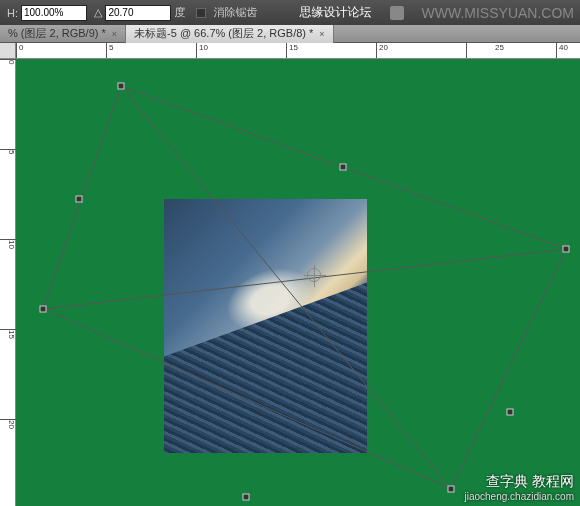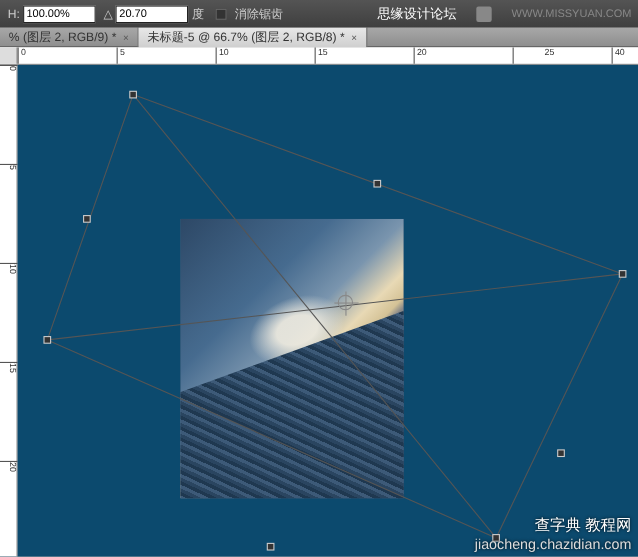--- a/index.html
+++ b/index.html
@@ -4,47 +4,47 @@
 <style>
 *{margin:0;padding:0;box-sizing:border-box;font-family:"Microsoft YaHei",Arial,sans-serif;font-size:11px}
 body{width:580px;height:506px;background:#b3b3b3;overflow:hidden;position:relative}
 .topbar{height:25px;background:linear-gradient(#545454,#3f3f3f);display:flex;align-items:center;color:#ddd;position:relative}
 .topbar .field{display:flex;align-items:center;margin-left:4px}
 .topbar input{width:66px;height:16px;background:#fff;border:1px solid #222;font-size:10px;padding:0 2px}
 .topbar .lbl{margin:0 3px;color:#ccc}
 .topbar .checkbox{width:10px;height:10px;background:#333;border:1px solid #666;margin:0 4px}
 .topbar .brand{position:absolute;right:6px;display:flex;align-items:center;gap:18px}
 .topbar .brand .txt{color:#fff;font-size:12px}
-.topbar .brand .url{color:#888;font-size:10px}
+.topbar .brand .url{color:#888;font-size:14px}
 .topbar .brand .icon{width:14px;height:14px;background:#888;border-radius:2px}
 .tabs{height:18px;background:linear-gradient(#a8a8a8,#8e8e8e);display:flex;align-items:center;border-bottom:1px solid #555}
 .tab{height:18px;padding:0 8px;display:flex;align-items:center;color:#333;font-size:10px;border-right:1px solid #777}
 .tab.active{background:linear-gradient(#e8e8e8,#cfcfcf)}
 .tab .x{margin-left:6px;color:#555;font-size:9px}
 .ruler-h{height:16px;background:#fff;border-bottom:1px solid #888;display:flex;position:relative;overflow:hidden}
 .ruler-h .corner{width:16px;height:16px;background:#ddd;border-right:1px solid #888;flex-shrink:0}
 .ruler-h .ticks{flex:1;position:relative}
 .ruler-h .tick{position:absolute;top:0;height:16px;border-left:1px solid #555;font-size:8px;color:#333;padding-left:2px;line-height:10px}
 .ruler-v{width:16px;background:#fff;border-right:1px solid #888;position:absolute;left:0;top:59px;bottom:0}
 .ruler-v .tick{position:absolute;left:0;width:16px;border-top:1px solid #555;font-size:8px;color:#333;writing-mode:vertical-rl;line-height:10px}
-.canvas-area{position:absolute;left:16px;top:59px;right:0;bottom:0;background:#0c4a6e;overflow:hidden}
+.canvas-area{position:absolute;left:16px;top:59px;right:0;bottom:0;background:#15803d;overflow:hidden}
 .doc-img{position:absolute;left:148px;top:140px;width:203px;height:254px;overflow:hidden;background:#3a5b7a}
 .sky{position:absolute;inset:0;background:linear-gradient(135deg,#2d4866 0%,#466b8f 30%,#7a95ae 45%,#e8d9b5 55%,#d4c296 60%,#888 62%,#3a5b7a 68%,#2f4e6e 100%);transform:rotate(0deg)}
 .cloud{position:absolute;left:30%;top:28%;width:90px;height:60px;background:radial-gradient(ellipse,#f0ece0 30%,rgba(240,236,224,0) 70%);transform:rotate(-20deg);opacity:.9}
 .city{position:absolute;left:-30%;top:50%;width:160%;height:80%;background:repeating-linear-gradient(45deg,#2a4560 0 3px,#3d5a78 3px 6px,#1f3850 6px 9px);transform:rotate(-20deg)}
 .transform-box{position:absolute;pointer-events:none}
 .transform-box line{stroke:#555;stroke-width:1}
 .transform-box .handle{fill:#333;stroke:#ccc;stroke-width:1}
 .center-mark{position:absolute;width:14px;height:14px;border:1px solid #888;border-radius:50%}
 .center-mark::before,.center-mark::after{content:"";position:absolute;background:#888}
 .center-mark::before{left:-4px;top:6px;width:22px;height:1px}
 .center-mark::after{top:-4px;left:6px;height:22px;width:1px}
 .watermark{position:absolute;right:6px;bottom:4px;text-align:right;color:#fff;text-shadow:0 0 3px #000}
 .watermark .w1{font-size:14px}
-.watermark .w2{font-size:13px;color:#ddd}
+.watermark .w2{font-size:10px;color:#ddd}
 </style>
 </head>
 <body>
 
 <div class="topbar">
   <div class="field">
     <span class="lbl">H:</span>
     <input value="100.00%" style="">
   </div>
   <div class="field">

